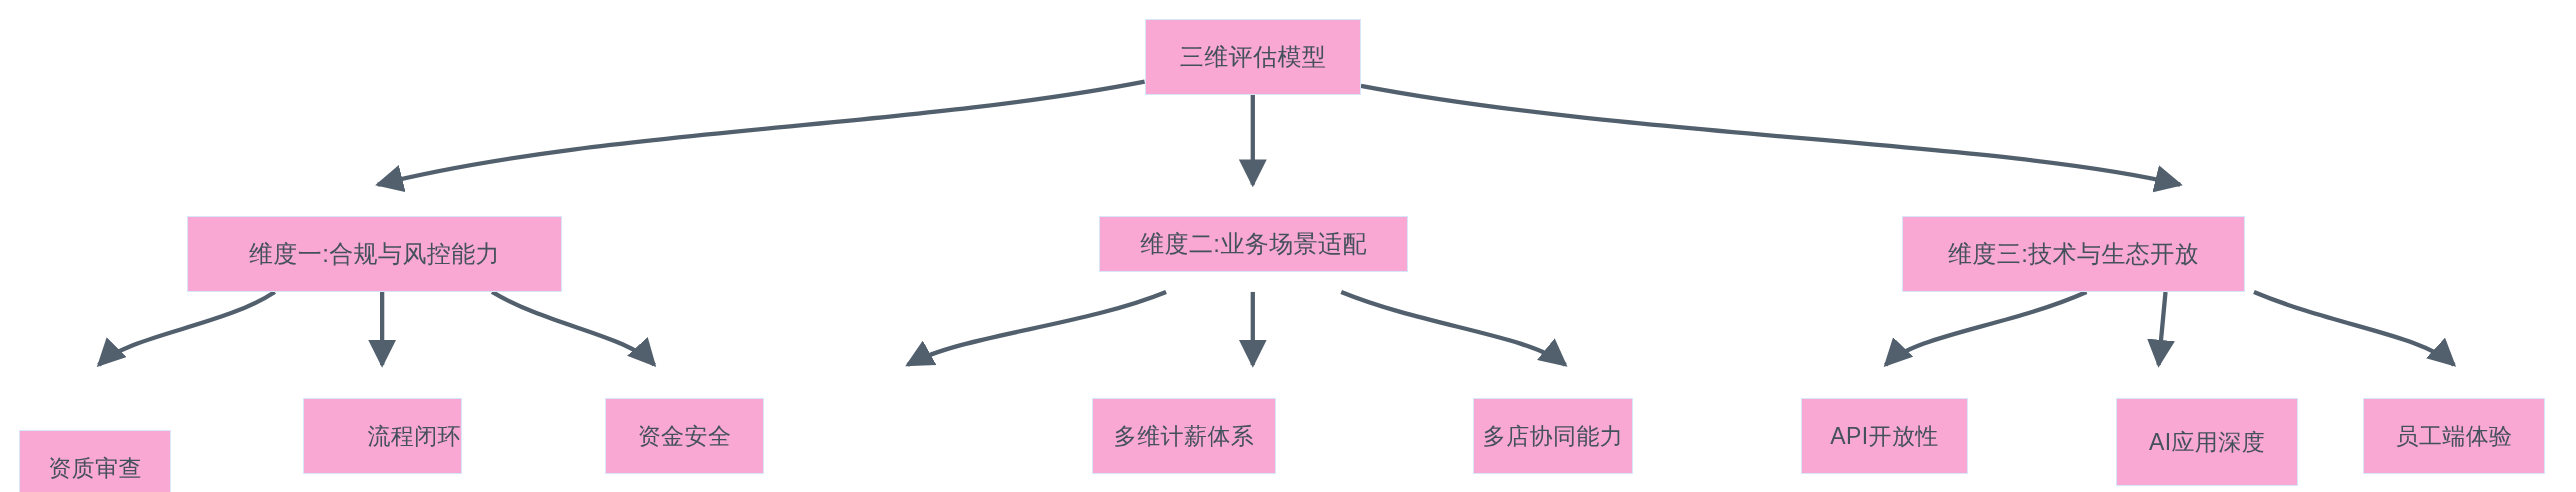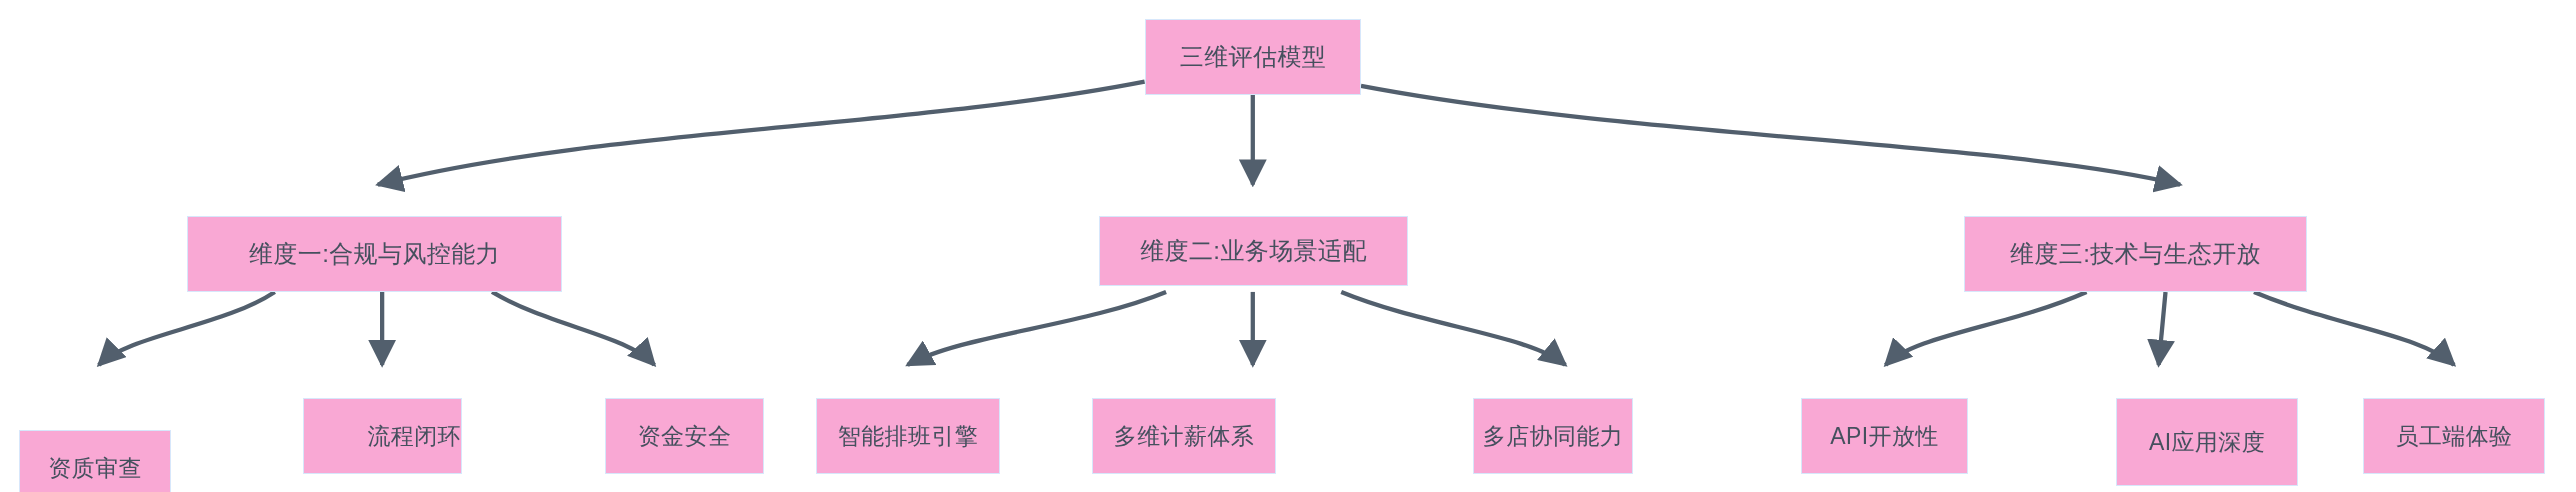--- a/index.html
+++ b/index.html
@@ -77,43 +77,40 @@
   </svg>
 
   <div class="node node-root" style="left:1145px; top:19px; width:216px; height:76px;">
     <span class="node-label">三维评估模型</span>
   </div>
 
   <div class="node node-dim" style="left:187px; top:216px; width:375px; height:76px;">
     <span class="node-label">维度一:合规与风控能力</span>
   </div>
 
-  <div class="node node-dim" style="left:1099px; top:216px; width:309px; height:70px;">
+  <div class="node node-dim" style="left:1099px; top:216px; width:309px; height:56px;">
     <span class="node-label">维度二:业务场景适配</span>
   </div>
 
-  <div class="node node-dim" style="left:1964px; top:216px; width:343px; height:76px;">
+  <div class="node node-dim" style="left:1902px; top:216px; width:343px; height:76px;">
     <span class="node-label">维度三:技术与生态开放</span>
   </div>
 
   <div class="node node-leaf" style="left:19px; top:398px; width:152px; height:76px;margin-top:32px;">
     <span class="node-label">资质审查</span>
   </div>
 
   <div class="node node-leaf" style="left:303px; top:398px; width:159px; height:76px;justify-content:flex-end;">
     <span class="node-label">流程闭环</span>
   </div>
 
   <div class="node node-leaf" style="left:575px; top:398px; width:159px; height:76px;margin-left:30px;">
     <span class="node-label">资金安全</span>
   </div>
 
-  <div class="node node-leaf" style="left:816px; top:398px; width:184px; height:76px;">
-    <span class="node-label">智能排班引擎</span>
-  </div>
 
   <div class="node node-leaf" style="left:1092px; top:398px; width:184px; height:76px;">
     <span class="node-label">多维计薪体系</span>
   </div>
 
   <div class="node node-leaf" style="left:1473px; top:398px; width:160px; height:76px;">
     <span class="node-label">多店协同能力</span>
   </div>
 
   <div class="node node-leaf" style="left:1801px; top:398px; width:167px; height:76px;">

